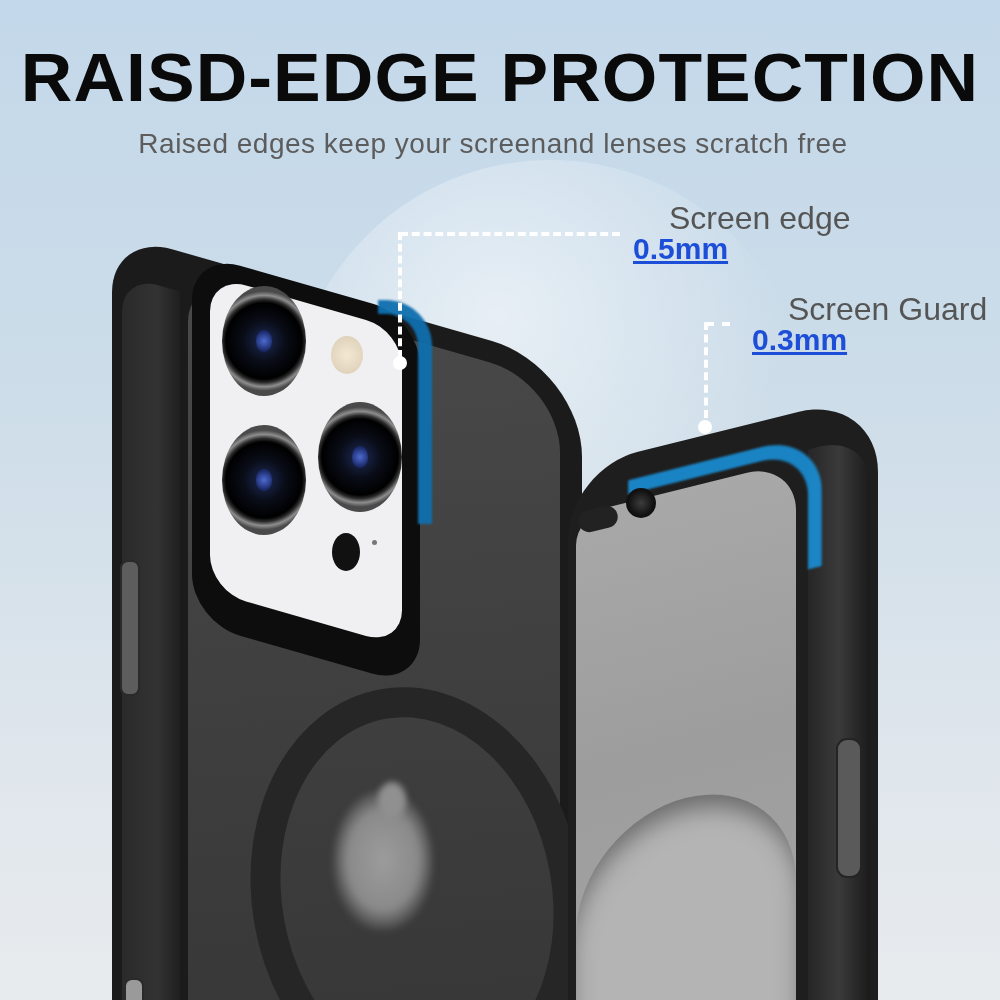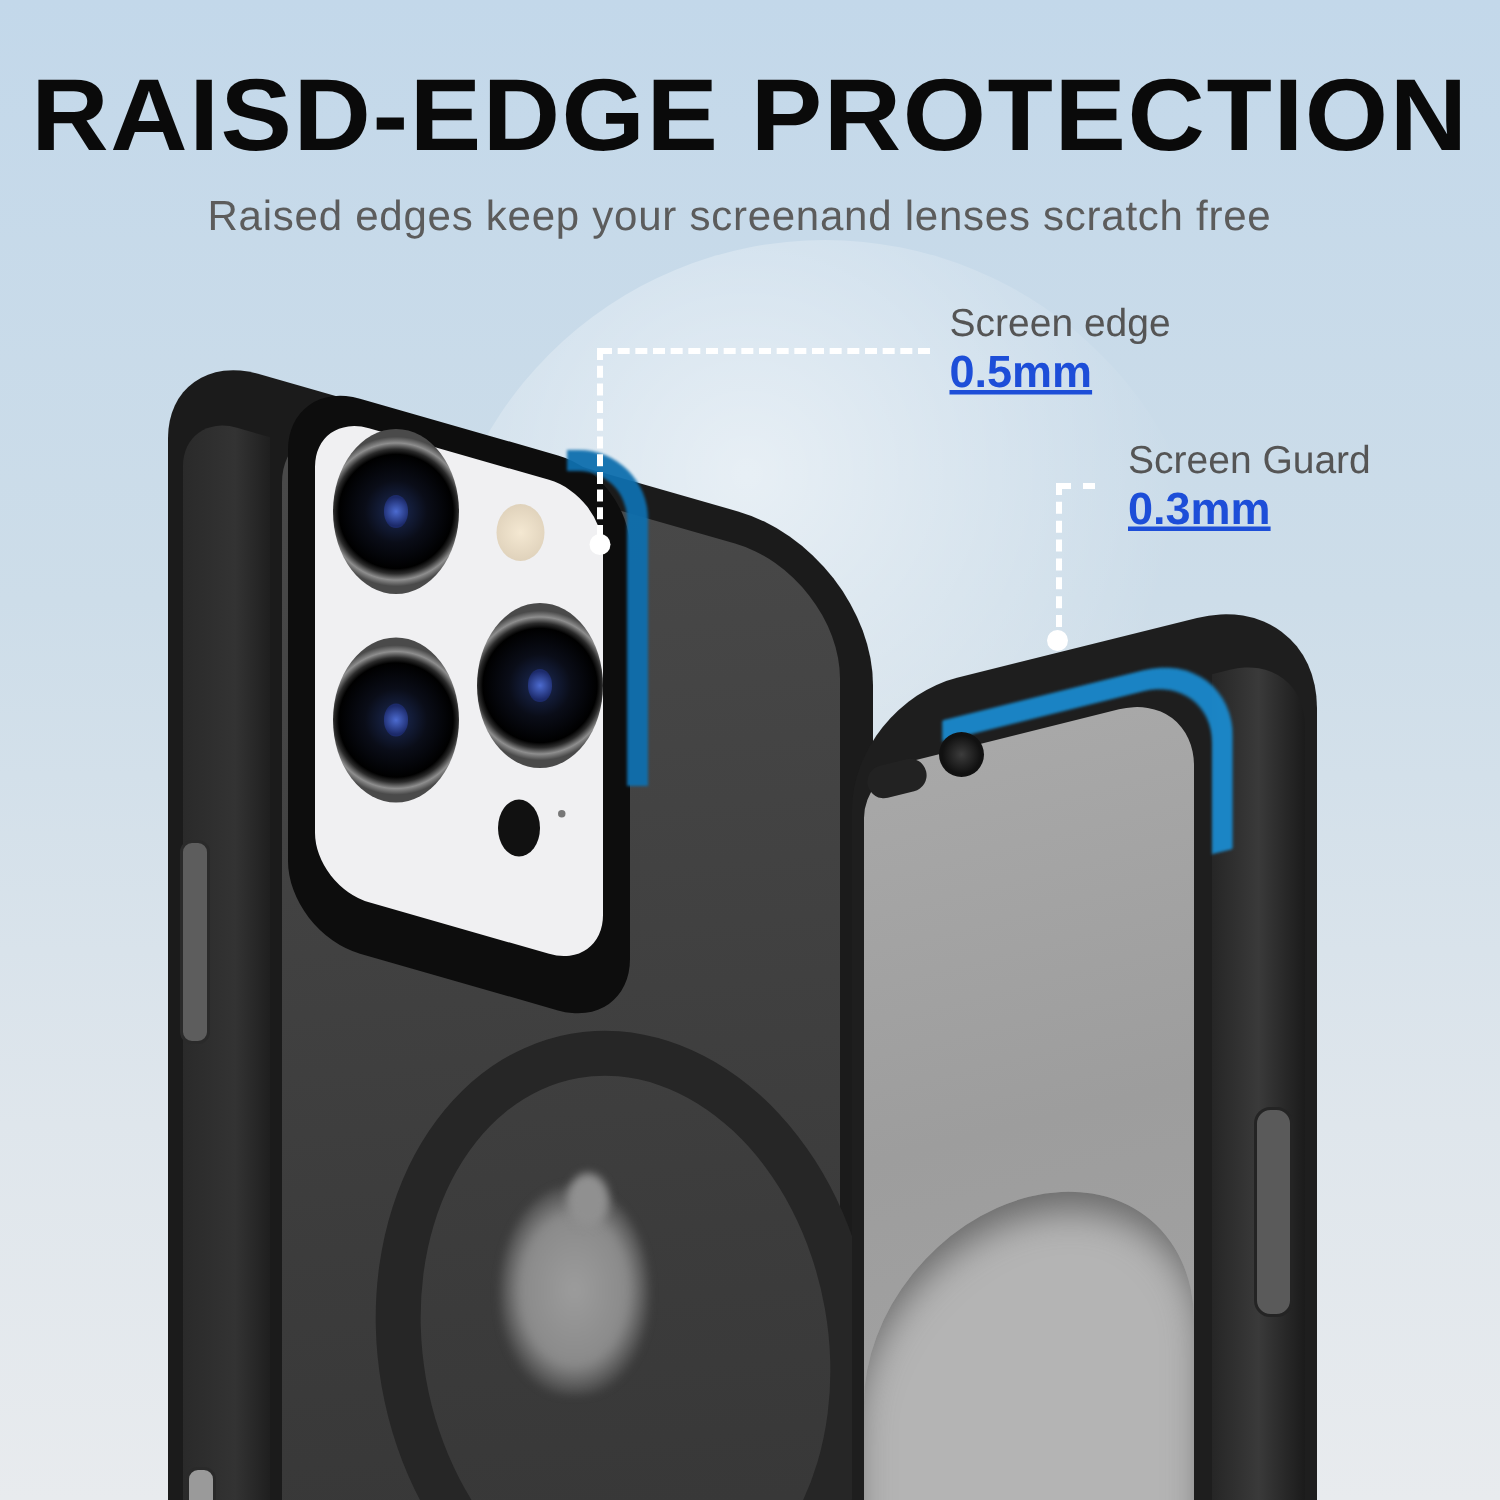--- a/index.html
+++ b/index.html
@@ -6,21 +6,21 @@
   body{width:1000px;height:1000px;overflow:hidden;position:relative;
     background:linear-gradient(180deg,#c3d8ea 0%,#cddde9 40%,#dfe6ec 75%,#e8ebee 100%);
     font-family:"Liberation Sans",sans-serif;}
   .halo{position:absolute;left:290px;top:160px;width:520px;height:520px;border-radius:50%;
     background:radial-gradient(circle at 40% 30%,rgba(255,255,255,.55),rgba(255,255,255,0) 60%);}
   .title{position:absolute;left:0;top:38px;width:1000px;text-align:center;
     font-weight:700;font-size:68px;letter-spacing:1px;color:#0a0a0a;
     transform:scaleX(1.05);transform-origin:center;}
   .subtitle{position:absolute;left:0;top:128px;width:986px;text-align:center;
     font-size:28px;color:#5c5c5c;letter-spacing:.5px;}
-  .callout-label{position:absolute;font-size:26px;color:#555;}
+  .callout-label{position:absolute;font-size:32px;color:#555;margin-left:36px;}
   .callout-value{position:absolute;font-size:30px;font-weight:700;color:#1d4ed8;text-decoration:underline;}
   .dash-h{position:absolute;height:0;border-top:4px dashed #fff;}
   .dash-v{position:absolute;width:0;border-left:4px dashed #fff;}
   .dot{position:absolute;width:14px;height:14px;border-radius:50%;background:#fff;}
 
   
   .lp{position:absolute;left:112px;top:232px;width:470px;height:820px;
     background:#1b1b1b;border-radius:60px 90px 0 0;transform:skewY(16deg);transform-origin:left top;}
   .lp-back{position:absolute;left:76px;top:22px;width:372px;height:800px;
     background:linear-gradient(160deg,#4a4a4a,#3c3c3c 60%,#343434);border-radius:46px 70px 0 0;}

